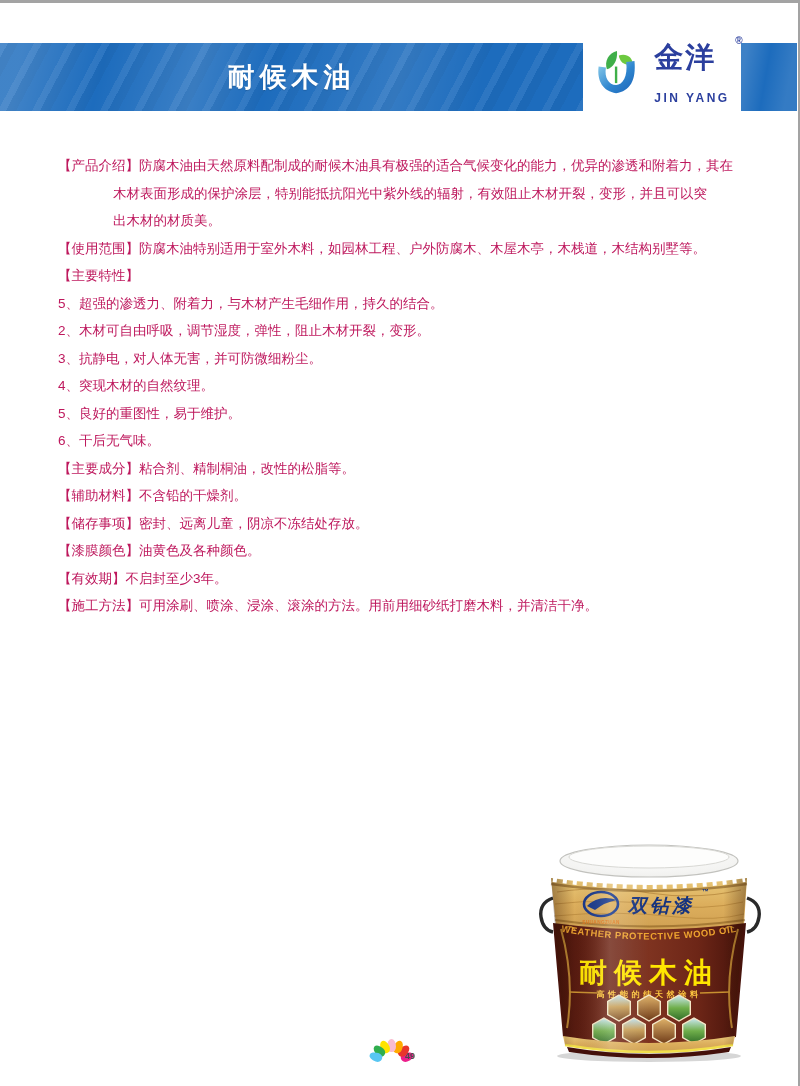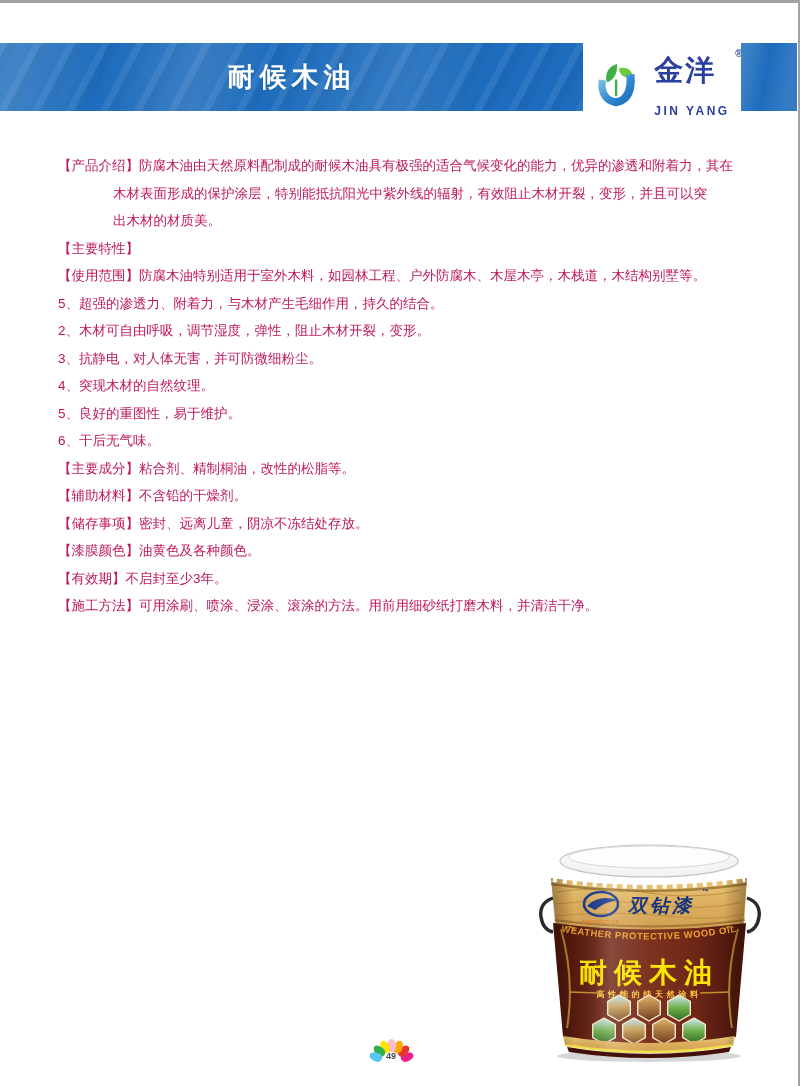--- a/index.html
+++ b/index.html
@@ -23,21 +23,21 @@
     position:absolute;left:741px;top:43px;width:56px;height:68px;
     background:
       linear-gradient(100deg, rgba(255,255,255,.14) 10%, rgba(255,255,255,0) 45%, rgba(255,255,255,.10) 80%),
       #1d6cbd;
   }
   .banner-title{
     color:#ffffff;font-size:27px;font-weight:bold;letter-spacing:5px;
     text-shadow:0 1px 1px rgba(0,0,0,.15);
   }
   .logo-box{
-    position:absolute;left:583px;top:52px;width:158px;height:68px;background:#ffffff;
+    position:absolute;left:583px;top:39px;width:158px;height:68px;background:#ffffff;
     display:flex;align-items:center;justify-content:center;gap:14px;
   }
   .logo-text-col{position:relative;line-height:1;}
   .logo-cn{font-size:29px;font-weight:bold;color:#2b3f9e;letter-spacing:2px;}
   .logo-reg{position:absolute;right:-13px;top:-7px;font-size:10px;color:#2b3f9e;font-weight:bold;}
   .logo-latin{font-size:12px;font-weight:bold;color:#2b3f9e;letter-spacing:2.5px;margin-top:20px;}
 
   
   .content{
     position:absolute;left:58px;top:152px;width:700px;color:#be185d;
@@ -47,21 +47,21 @@
   .content .line.ind1{padding-left:55px;}
 
   
   .fan{position:absolute;left:367px;top:1038px;width:48px;height:26px;}
   .fan .petal{
     position:absolute;left:19.5px;top:1px;width:9px;height:13px;
     border-radius:50% 50% 45% 45%/60% 60% 40% 40%;
     transform-origin:50% 23px;
   }
   .fan .num{
-    position:absolute;left:0;right:0;top:13px;text-align:center;
+    position:absolute;left:0;right:0;top:13px;text-align:right;
     font-size:9px;font-weight:bold;color:#4a4a4a;
   }
 
   
   .bucket{position:absolute;left:537px;top:832px;width:226px;height:232px;}
 </style>
 </head>
 <body>
 
 <div class="scan-border-top"></div>
@@ -90,22 +90,22 @@
     <div class="logo-latin">JIN YANG</div>
   </div>
 </div>
 
 <div class="banner-right"></div>
 
 <div class="content" id="content">
     <div class="line">【产品介绍】防腐木油由天然原料配制成的耐候木油具有极强的适合气候变化的能力，优异的渗透和附着力，其在</div>
     <div class="line ind1">木材表面形成的保护涂层，特别能抵抗阳光中紫外线的辐射，有效阻止木材开裂，变形，并且可以突</div>
     <div class="line ind1">出木材的材质美。</div>
+    <div class="line">【使用范围】防腐木油特别适用于室外木料，如园林工程、户外防腐木、木屋木亭，木栈道，木结构别墅等。</div>
     <div class="line">【主要特性】</div>
-    <div class="line">【使用范围】防腐木油特别适用于室外木料，如园林工程、户外防腐木、木屋木亭，木栈道，木结构别墅等。</div>
     <div class="line">5、超强的渗透力、附着力，与木材产生毛细作用，持久的结合。</div>
     <div class="line">2、木材可自由呼吸，调节湿度，弹性，阻止木材开裂，变形。</div>
     <div class="line">3、抗静电，对人体无害，并可防微细粉尘。</div>
     <div class="line">4、突现木材的自然纹理。</div>
     <div class="line">5、良好的重图性，易于维护。</div>
     <div class="line">6、干后无气味。</div>
     <div class="line">【主要成分】粘合剂、精制桐油，改性的松脂等。</div>
     <div class="line">【辅助材料】不含铅的干燥剂。</div>
     <div class="line">【储存事项】密封、远离儿童，阴凉不冻结处存放。</div>
     <div class="line">【漆膜颜色】油黄色及各种颜色。</div>

